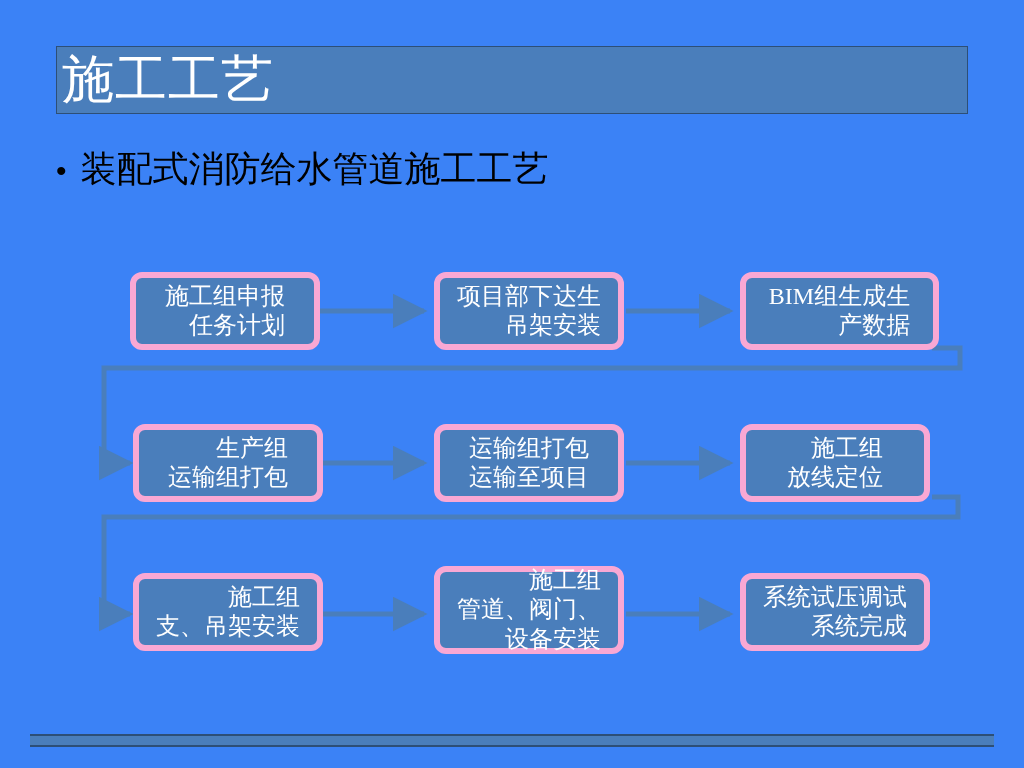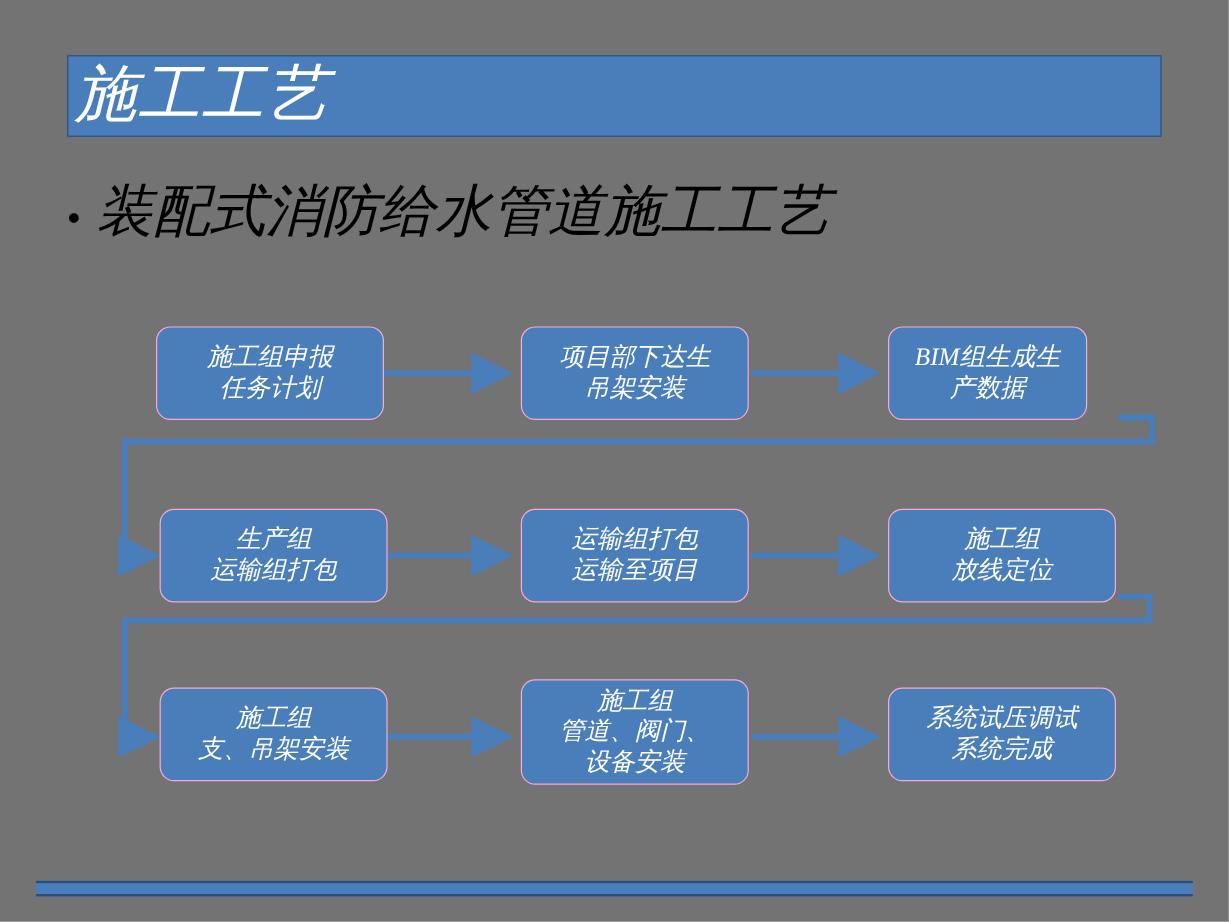--- a/index.html
+++ b/index.html
@@ -10,22 +10,21 @@
   body {
     width: 1024px;
     height: 768px;
     position: relative;
     font-family: "Liberation Sans", sans-serif;
     overflow: hidden;
   }
   .slide {
     position: absolute;
     inset: 0;
-    background: #737373;
-    font-style: italic;
+    background: #3b82f6;
   }
   
   .title-bar {
     position: absolute;
     left: 56px;
     top: 46px;
     width: 912px;
     height: 68px;
     background: #4A7EBB;
     border: 1px solid #2d4f77;
@@ -52,46 +51,46 @@
     display: flex;
     align-items: baseline;
   }
   .bullet-dot {
     font-size: 30px;
     color: #000000;
     margin-right: 14px;
     line-height: 1;
   }
   .bullet-text {
-    font-size: 47px;
+    font-size: 36px;
     color: #000000;
     font-family: "Liberation Serif", serif;
     white-space: nowrap;
   }
   
   .flow {
     position: absolute;
     left: 0;
     top: 0;
     width: 1024px;
     height: 768px;
   }
   .node {
     position: absolute;
     background: #4A7EBB;
-    border: 1px solid #f9a8d4;
+    border: 6px solid #f9a8d4;
     border-radius: 12px;
     color: #ffffff;
     font-family: "Liberation Serif", serif;
-    font-size: 21px;
+    font-size: 24px;
     line-height: 1.22;
     display: flex;
     align-items: center;
     justify-content: center;
-    text-align: center;
+    text-align: right;
     box-sizing: border-box;
     padding: 2px 6px;
   }
   .node span { display: block; white-space: pre-line; }
   svg.connectors {
     position: absolute;
     left: 0; top: 0;
     width: 1024px;
     height: 768px;
     pointer-events: none;
@@ -148,21 +147,21 @@
     </svg>
 
     <div class="node" style="left:130px; top:272px; width:190px; height:78px;">
       <span>施工组申报
 任务计划</span>
     </div>
     <div class="node" style="left:434px; top:272px; width:190px; height:78px;">
       <span>项目部下达生
 吊架安装</span>
     </div>
-    <div class="node" style="left:740px; top:272px; width:166px; height:78px;">
+    <div class="node" style="left:740px; top:272px; width:199px; height:78px;">
       <span>BIM组生成生
 产数据</span>
     </div>
 
     <div class="node" style="left:133px; top:424px; width:190px; height:78px;">
       <span>生产组
 运输组打包</span>
     </div>
     <div class="node" style="left:434px; top:424px; width:190px; height:78px;">
       <span>运输组打包

